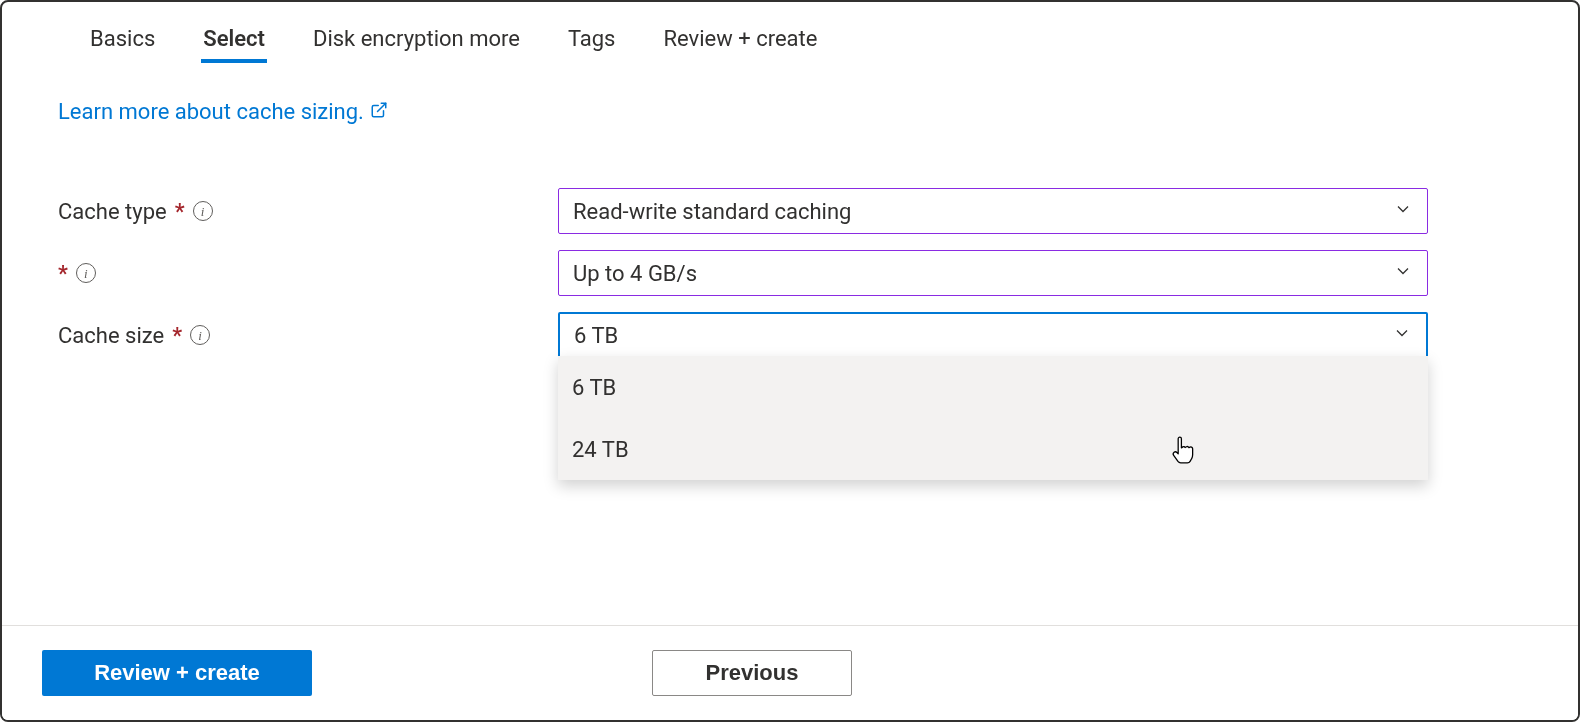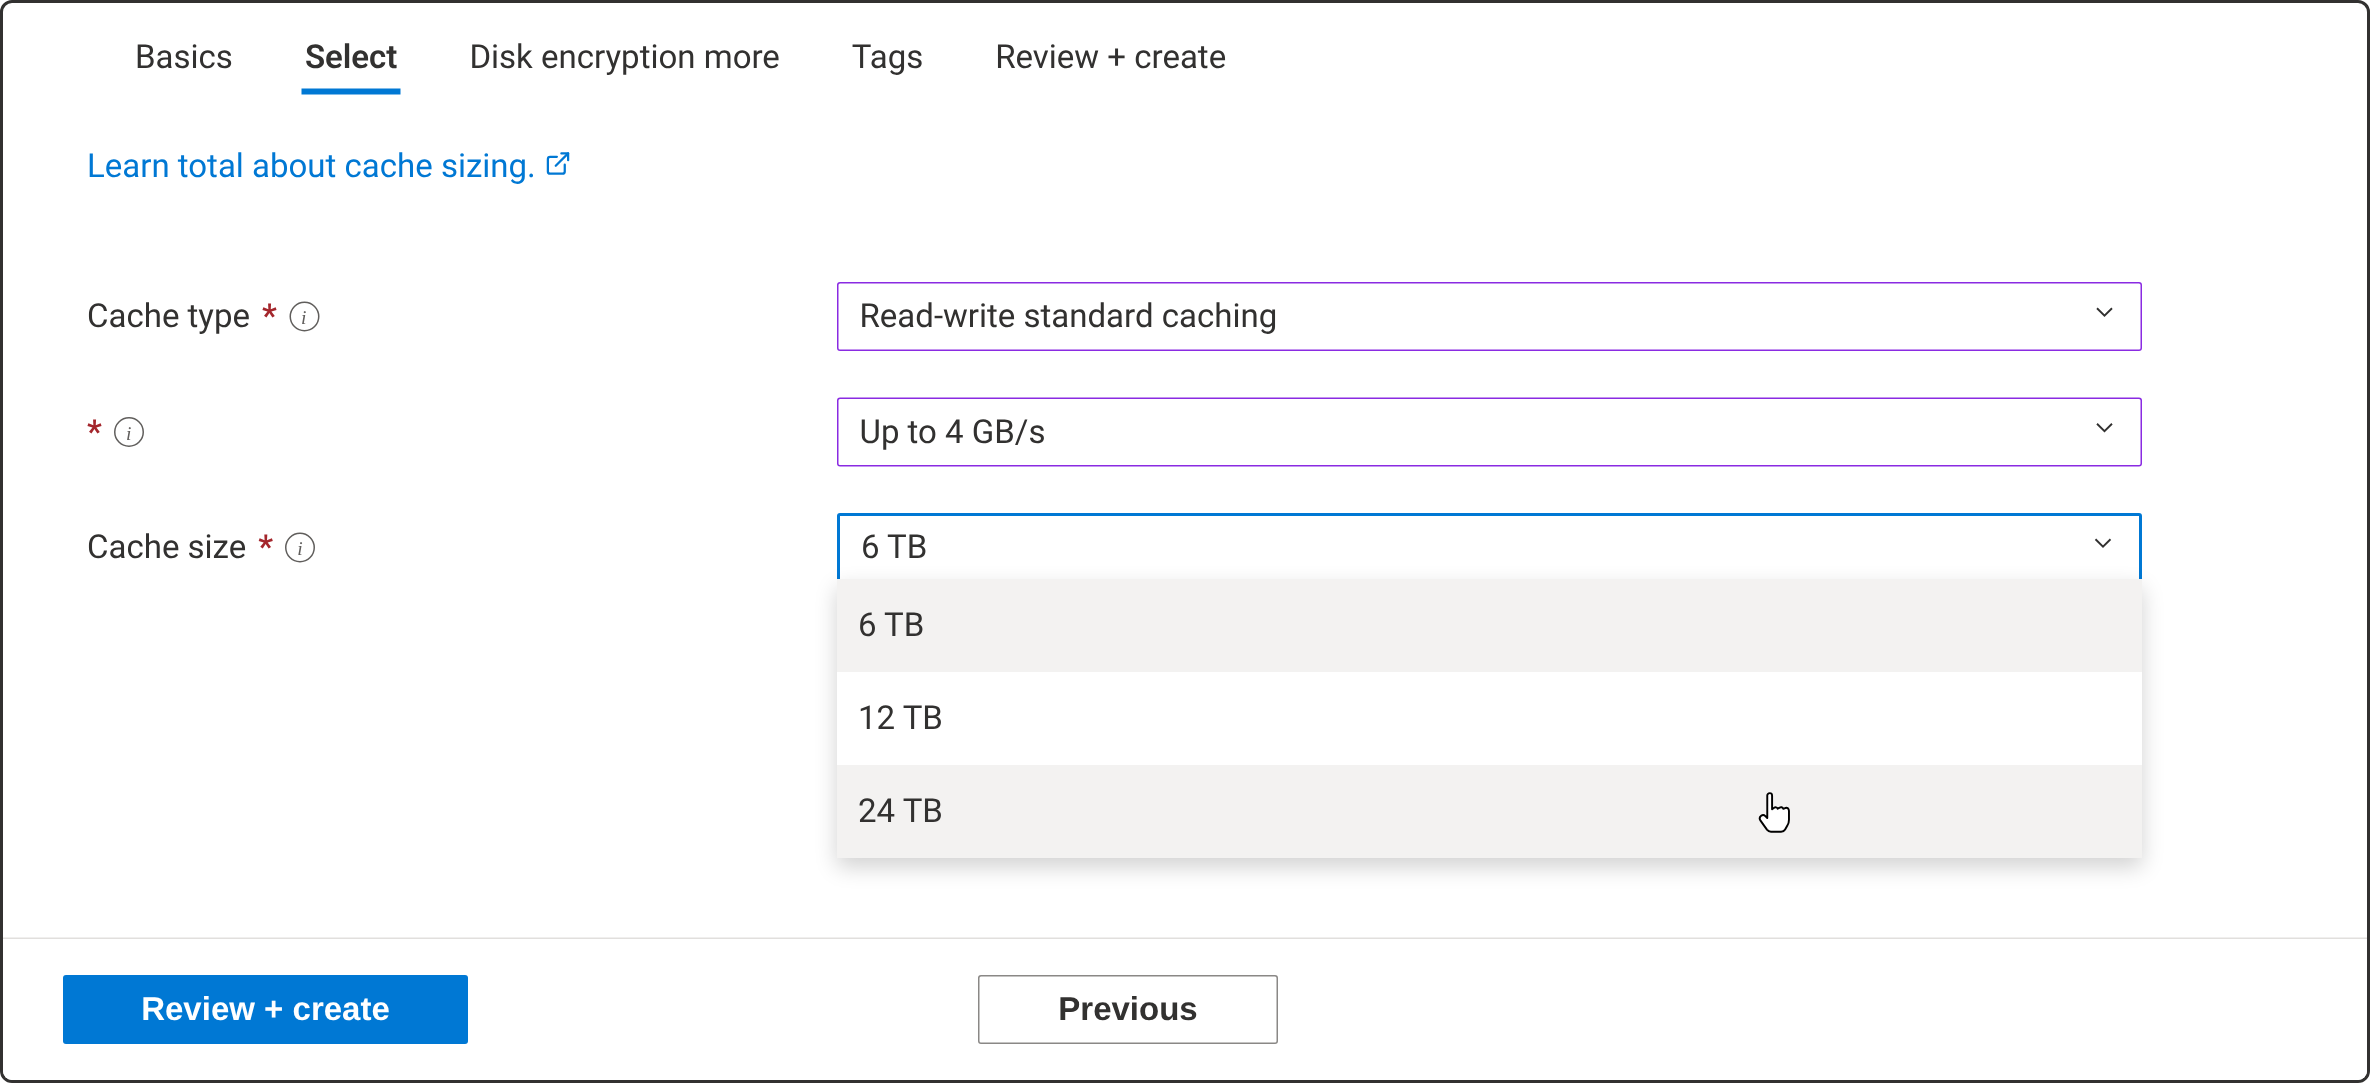--- a/index.html
+++ b/index.html
@@ -71,21 +71,21 @@
     align-items: center;
     gap: 6px;
     margin-bottom: 64px;
     cursor: pointer;
   }
   .learn-link svg { stroke: var(--link); }
   
   .form {
     display: flex;
     flex-direction: column;
-    gap: 31px;
+    gap: 16px;
   }
   .row {
     display: flex;
     align-items: center;
   }
   .label-cell {
     width: 500px;
     display: flex;
     align-items: center;
     gap: 8px;
@@ -205,21 +205,21 @@
       <div class="tab active">Select</div>
       <div class="tab">Disk encryption more</div>
       <div class="tab">Tags</div>
       <div class="tab">Review + create</div>
     </div>
 
     
 
     
     <a class="learn-link">
-      <span>Learn total about cache sizing.</span>
+      <span>Learn more about cache sizing.</span>
       <span>
         <svg width="18" height="18" viewBox="0 0 24 24" fill="none" stroke-width="2" stroke-linecap="round" stroke-linejoin="round">
           <path d="M18 13v6a2 2 0 0 1-2 2H5a2 2 0 0 1-2-2V8a2 2 0 0 1 2-2h6"></path>
           <polyline points="15 3 21 3 21 9"></polyline>
           <line x1="10" y1="14" x2="21" y2="3"></line>
         </svg>
       </span>
     </a>
 
     
@@ -265,21 +265,20 @@
         <div class="select open">
           <span>6 TB</span>
           <span class="chevron">
             <svg width="20" height="20" viewBox="0 0 24 24" fill="none" stroke-width="1.5">
                 <polyline points="6 9 12 15 18 9"></polyline>
               </svg>
           </span>
 
           <div class="dropdown">
             <div class="option selected">6 TB</div>
-            <div class="option">12 TB</div>
             <div class="option hover">
               <span>24 TB</span>
               <span class="cursor-icon">
                 <svg width="26" height="30" viewBox="0 0 24 28" fill="#fff" stroke="#000" stroke-width="1.2" stroke-linejoin="round">
                   <path d="M9 2c.8 0 1.5.7 1.5 1.5V12l1.3-.9c.7-.5 1.7-.3 2.1.4l.1.2 1.2-.7c.8-.5 1.8-.2 2.2.6l.1.2 1.1-.5c.9-.4 1.9 0 2.2.9.1.3.2.6.2.9v5.4c0 1.3-.3 2.6-1 3.7l-1.4 2.4c-.5.9-1.5 1.4-2.5 1.4H9.8c-1 0-1.9-.5-2.5-1.3l-4-5.6c-.7-1-.5-2.3.4-3 .8-.6 1.9-.5 2.6.2l1.2 1.2V3.5C7.5 2.7 8.2 2 9 2z"></path>
                 </svg>
               </span>
             </div>
           </div>
         </div>

